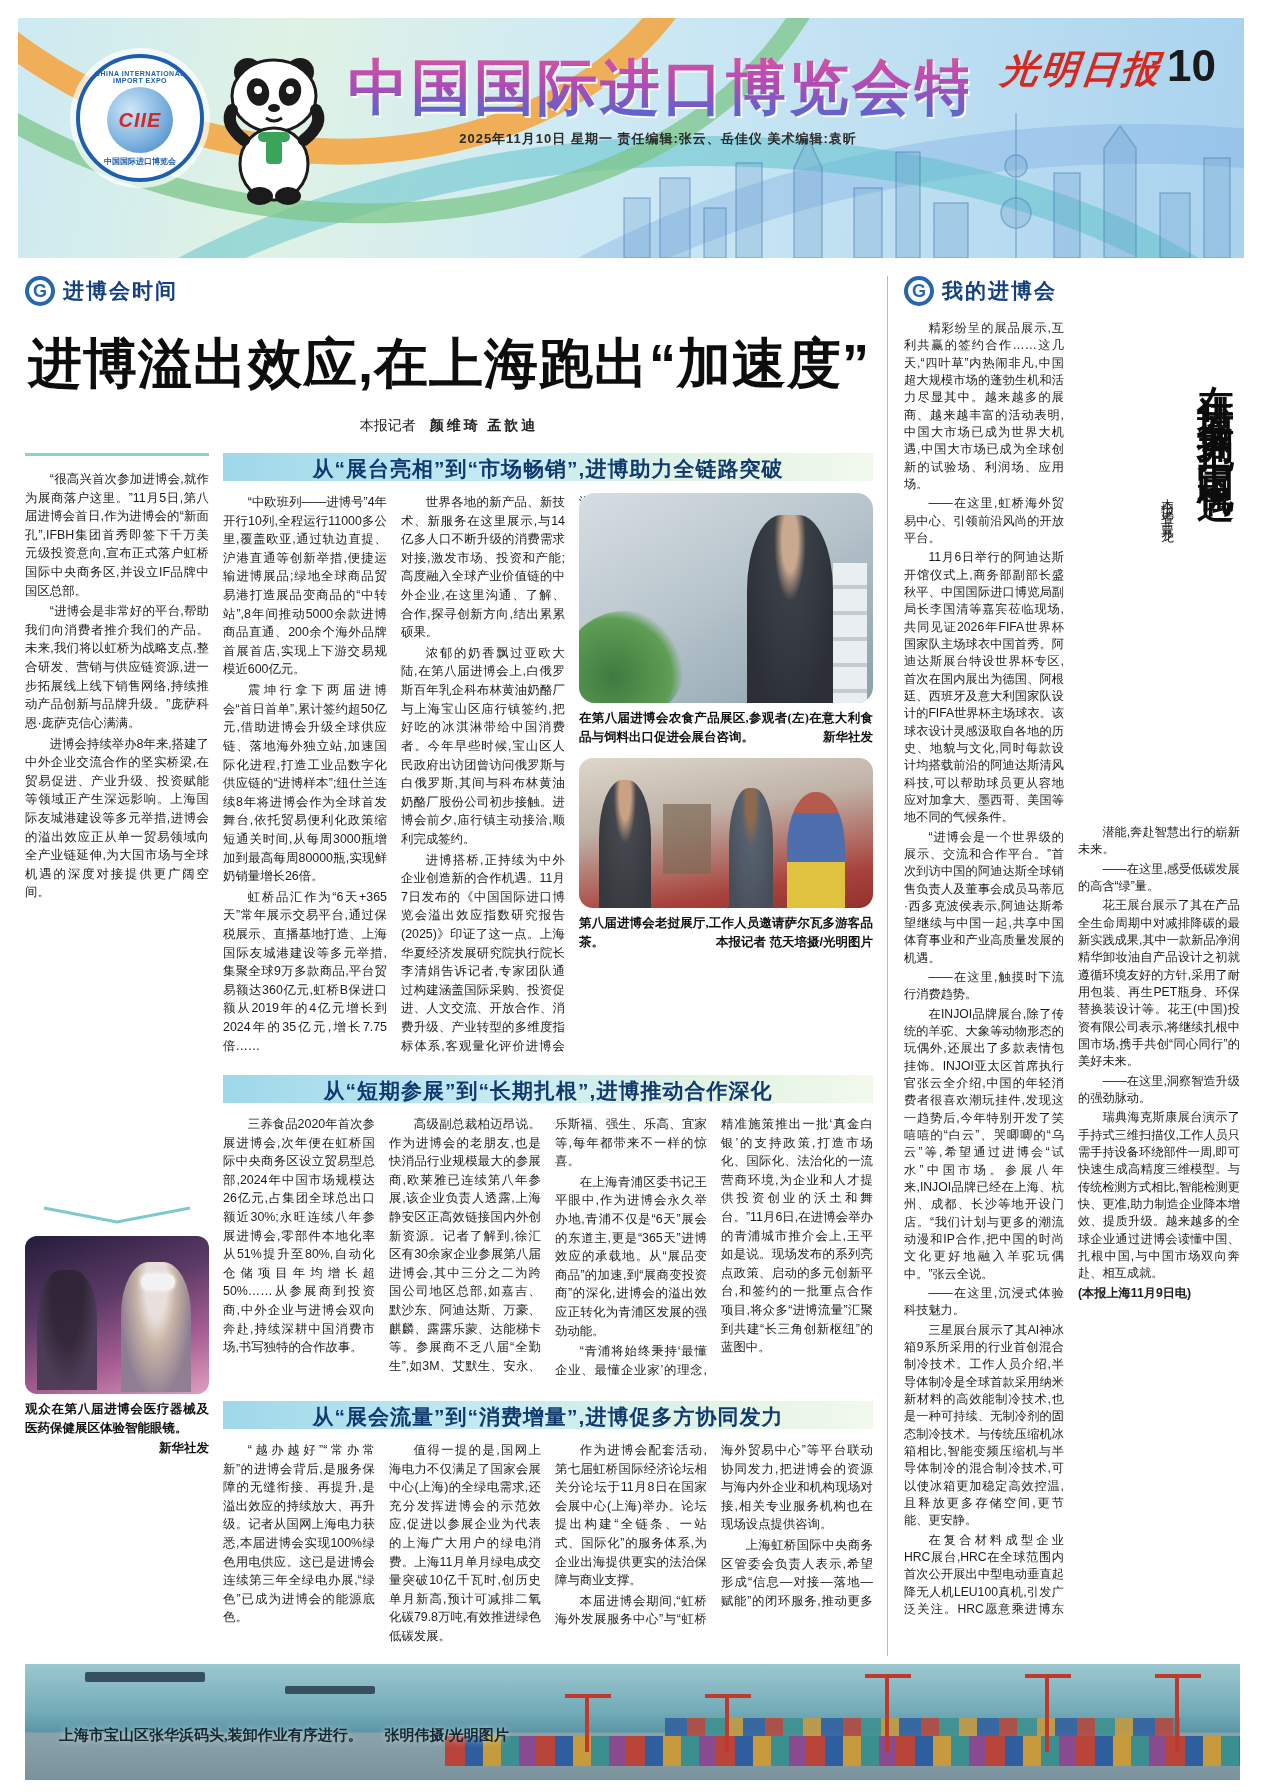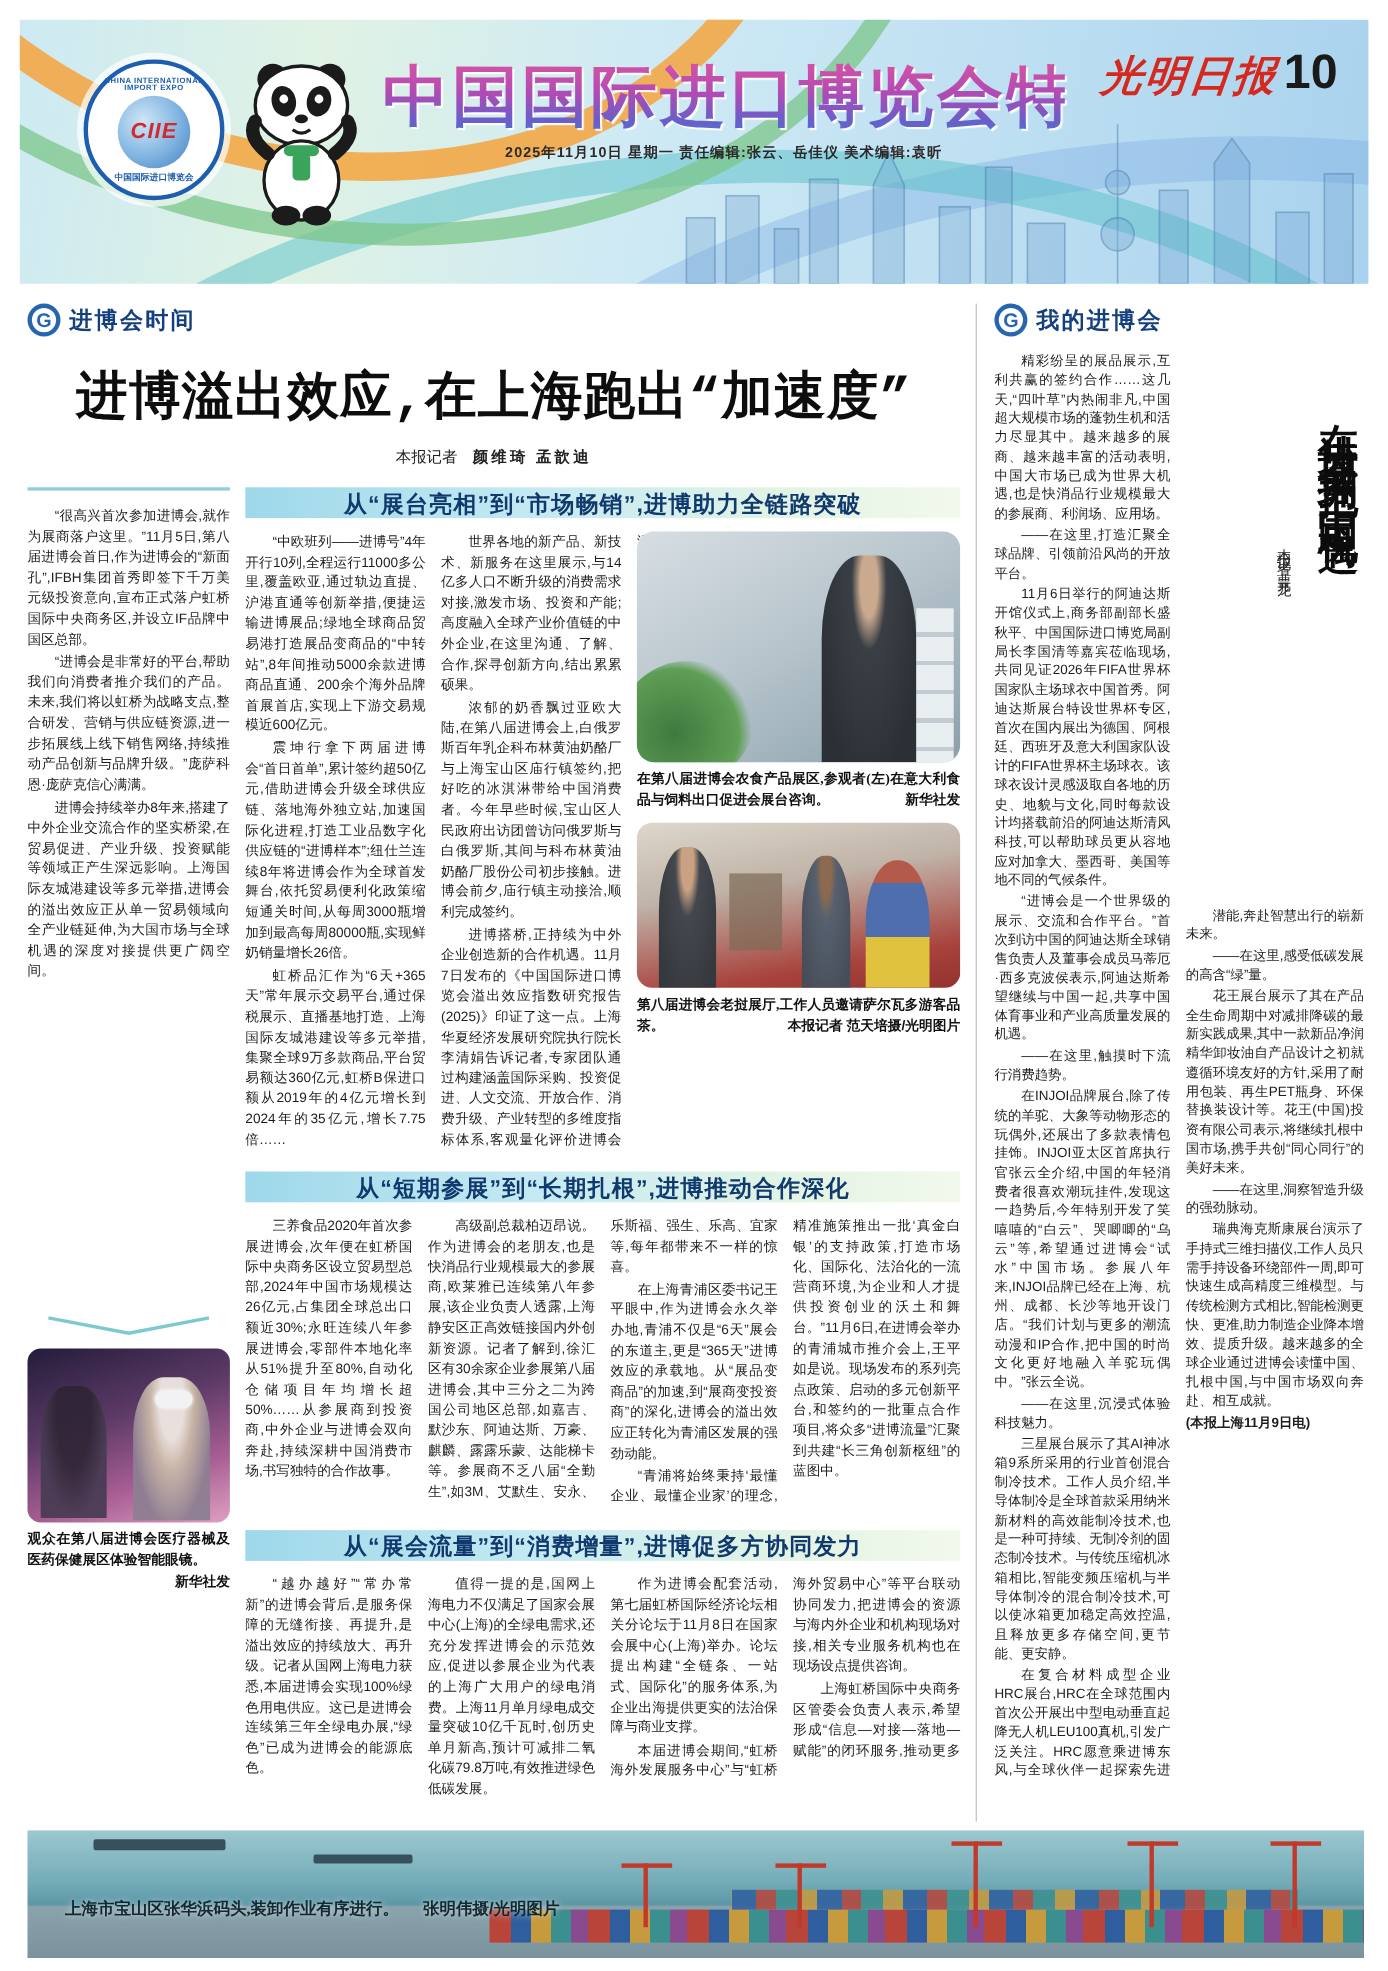--- a/index.html
+++ b/index.html
@@ -46,22 +46,22 @@
   .content { position:absolute; left:25px; top:276px; width:1215px; height:1380px; display:flex; }
   p { text-indent:2em; }
 
   
   .left-art { width:872px; padding-right:14px; }
   .tag-row { display:flex; align-items:center; gap:8px; }
   .g-badge { width:30px; height:30px; border-radius:50%; border:4px solid #2566ae; color:#2566ae;
              font-weight:900; font-size:18px; display:flex; align-items:center; justify-content:center; background:#fff; }
   .tag-label { font-size:21px; font-weight:900; color:#14407e; letter-spacing:2px; }
 
-  .main-headline { margin-top:22px; text-align:center; font-family:Liberation Mono, monospace; font-weight:900;
-                   font-size:47px; color:#0d0d0d; letter-spacing:1px; }
+  .main-headline { margin-top:22px; text-align:center; font-family:Liberation Sans, sans-serif; font-weight:900;
+                   font-size:54px; color:#0d0d0d; letter-spacing:1px; }
   .byline { margin-top:16px; text-align:center; font-size:14px; color:#222; }
   .byline .names { font-family:"Liberation Serif", serif; font-weight:bold; letter-spacing:3px; margin-left:10px; }
 
   .cols-row { display:flex; gap:14px; margin-top:18px; }
 
   .intro-col { width:184px; border-top:3px solid #8ecfd8; padding-top:14px; }
   .bodytext p { font-size:12.4px; line-height:1.5; color:#1c1c1c; text-align:justify; margin-bottom:2px; }
   .intro-text { height:728px; overflow:hidden; }
   .chevron { display:block; margin:8px auto 10px; }
 
@@ -305,22 +305,22 @@
     </div>
 
     <div class="right-art">
       <div class="tag-row">
         <span class="g-badge">G</span>
         <span class="tag-label">我的进博会</span>
       </div>
 
       <div class="right-cols">
         <div class="r-col1 bodytext">
-            <p>精彩纷呈的展品展示,互利共赢的签约合作……这几天,“四叶草”内热闹非凡,中国超大规模市场的蓬勃生机和活力尽显其中。越来越多的展商、越来越丰富的活动表明,中国大市场已成为世界大机遇,也是快消品行业规模最大的参展商、利润场、应用场。</p>
-            <p>——在这里,打造汇聚全球品牌、引领前沿风尚的开放平台。</p>
+            <p>精彩纷呈的展品展示,互利共赢的签约合作……这几天,“四叶草”内热闹非凡,中国超大规模市场的蓬勃生机和活力尽显其中。越来越多的展商、越来越丰富的活动表明,中国大市场已成为世界大机遇,中国大市场已成为全球创新的试验场、利润场、应用场。</p>
+            <p>——在这里,虹桥海外贸易中心、引领前沿风尚的开放平台。</p>
             <p>11月6日举行的阿迪达斯开馆仪式上,商务部副部长盛秋平、中国国际进口博览局副局长李国清等嘉宾莅临现场,共同见证2026年FIFA世界杯国家队主场球衣中国首秀。阿迪达斯展台特设世界杯专区,首次在国内展出为德国、阿根廷、西班牙及意大利国家队设计的FIFA世界杯主场球衣。该球衣设计灵感汲取自各地的历史、地貌与文化,同时每款设计均搭载前沿的阿迪达斯清风科技,可以帮助球员更从容地应对加拿大、墨西哥、美国等地不同的气候条件。</p>
             <p>“进博会是一个世界级的展示、交流和合作平台。”首次到访中国的阿迪达斯全球销售负责人及董事会成员马蒂厄·西多克波侯表示,阿迪达斯希望继续与中国一起,共享中国体育事业和产业高质量发展的机遇。</p>
             <p>——在这里,触摸时下流行消费趋势。</p>
             <p>在INJOI品牌展台,除了传统的羊驼、大象等动物形态的玩偶外,还展出了多款表情包挂饰。INJOI亚太区首席执行官张云全介绍,中国的年轻消费者很喜欢潮玩挂件,发现这一趋势后,今年特别开发了笑嘻嘻的“白云”、哭唧唧的“乌云”等,希望通过进博会“试水”中国市场。参展八年来,INJOI品牌已经在上海、杭州、成都、长沙等地开设门店。“我们计划与更多的潮流动漫和IP合作,把中国的时尚文化更好地融入羊驼玩偶中。”张云全说。</p>
             <p>——在这里,沉浸式体验科技魅力。</p>
             <p>三星展台展示了其AI神冰箱9系所采用的行业首创混合制冷技术。工作人员介绍,半导体制冷是全球首款采用纳米新材料的高效能制冷技术,也是一种可持续、无制冷剂的固态制冷技术。与传统压缩机冰箱相比,智能变频压缩机与半导体制冷的混合制冷技术,可以使冰箱更加稳定高效控温,且释放更多存储空间,更节能、更安静。</p>
             <p>在复合材料成型企业HRC展台,HRC在全球范围内首次公开展出中型电动垂直起降无人机LEU100真机,引发广泛关注。HRC愿意乘进博东风,与全球伙伴一起探索先进材料的无穷</p>
           </div>
 
         <div class="r-col2">

